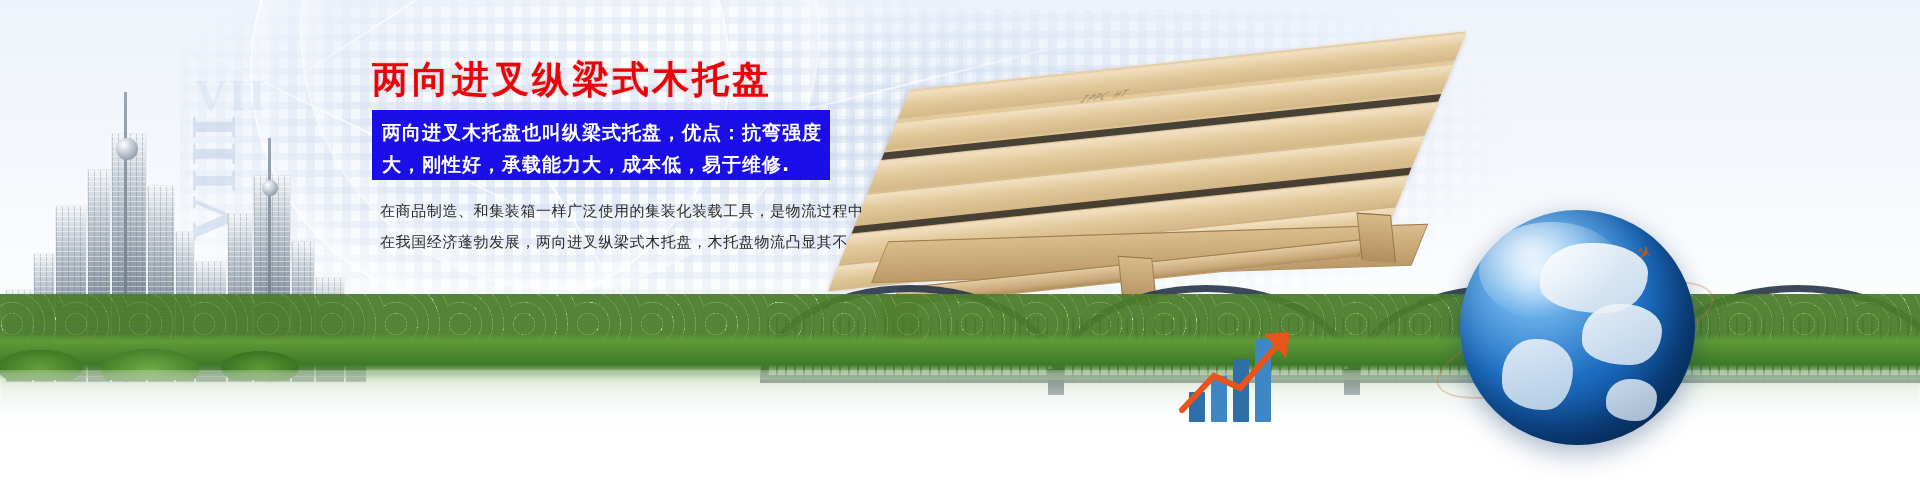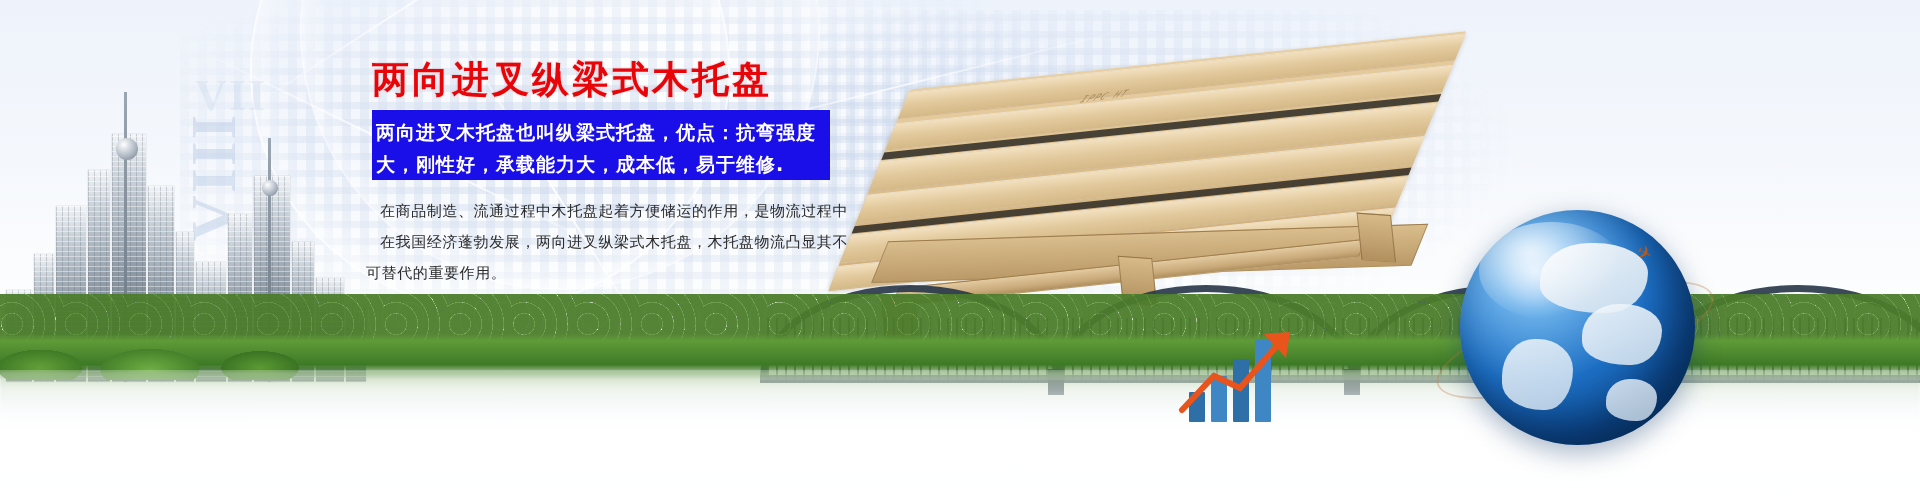--- a/index.html
+++ b/index.html
@@ -214,21 +214,21 @@
     position:absolute; left:372px; top:55px;
     font-family:Liberation Sans, sans-serif;
     font-size:37px; font-weight:bold; color:#e8050a;
     letter-spacing:3px; white-space:nowrap;
     text-shadow:1px 1px 0 rgba(255,255,255,.65), 0 0 2px rgba(230,0,0,.35);
   }
   .bluebox {
     position:absolute; left:372px; top:110px;
     width:458px; height:70px;
     background:#1a0fe8;
-    padding:6px 12px 4px 4px;
+    padding:6px 12px 4px 10px;
   }
   .bluebox p {
     color:#ffffff; font-size:19px; font-weight:bold;
     line-height:32px; letter-spacing:1px; white-space:nowrap;
     font-family:"DejaVu Sans","Liberation Sans",sans-serif;
   }
   .para {
     position:absolute; left:366px; top:196px; width:500px;
     color:#2b2b2b;
     font-size:15px; line-height:31px; letter-spacing:.6px;
@@ -338,18 +338,17 @@
   <div class="plane">✈</div>
 
   <div class="title">两向进叉纵梁式木托盘</div>
 
   <div class="bluebox">
     <p>两向进叉木托盘也叫纵梁式托盘，优点：抗弯强度</p>
     <p>大，刚性好，承载能力大，成本低，易于维修.</p>
   </div>
 
   <div class="para">
-    <span class="ln ind">在商品制造、流通过程中木托盘起着方便储运的作用，是物流过程中</span>
+    <span class="ln ind">在商品制造、和集装箱一样广泛使用的集装化装载工具，是物流过程中</span>
     <span class="ln ind">在我国经济蓬勃发展，两向进叉纵梁式木托盘，木托盘物流凸显其不</span>
-    <span class="ln">可替代的重要作用。</span>
   </div>
 
 </div>
 
 </body></html>

